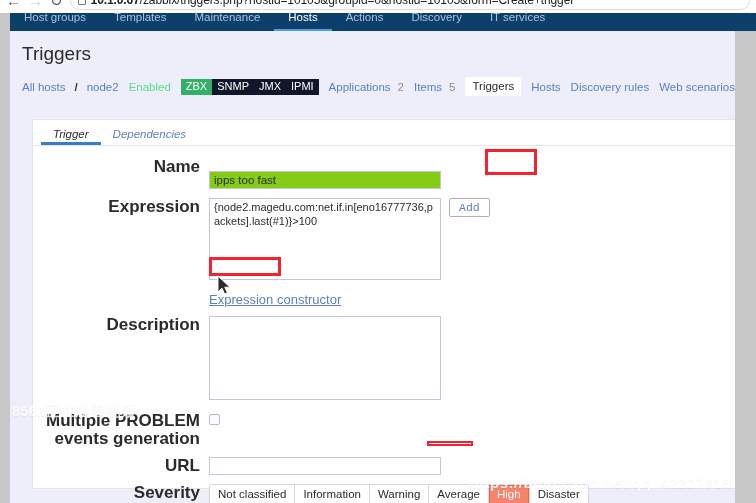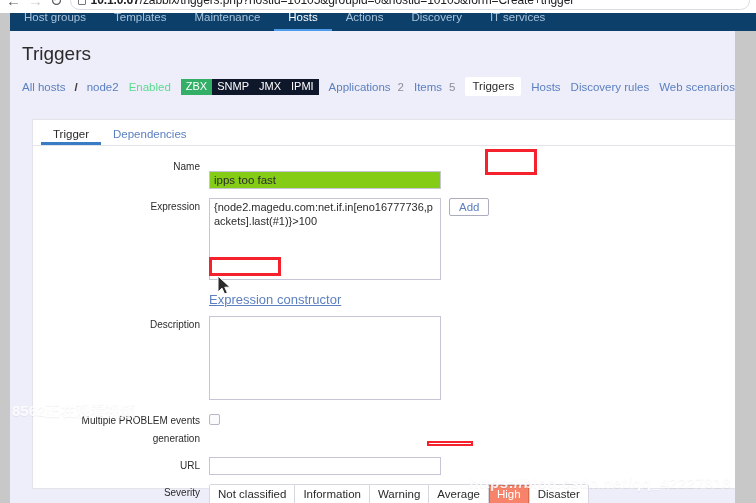--- a/index.html
+++ b/index.html
@@ -98,35 +98,36 @@
 
   
   #card {
     position: absolute; left: 22px; top: 88px;
     width: 710px; height: 370px;
     background: #ffffff;
     border: 1px solid #e3e3ea;
   }
   #tabs {
     display: flex; align-items: flex-end; height: 26px;
-    border-bottom: 1px solid #e3e3ea; padding-left: 8px;
+    border-bottom: 1px solid #e3e3ea; padding-left: 8px; font-style: italic;
   }
   .tab {
     font-size: 11.5px; padding: 5px 12px 5px; color: #5b7fbf;
     line-height: 1; cursor: pointer;
   }
   .tab.active { color: #2b2b2b; box-shadow: inset 0 -3px 0 #3a7cc4; }
 
   
   #form { padding: 12px 0 0 0; }
   .row { display: flex; align-items: flex-start; margin-bottom: 9px; }
   .lbl {
     width: 176px; text-align: right; padding-right: 9px;
-    font-size: 10px; color: #2b2b2b; line-height: 18px;
+    font-size: 17px; color: #2b2b2b; line-height: 18px;
     flex: none;
+    font-weight: bold;
   }
   .fld { flex: 1; }
 
   input.txt {
     width: 232px; height: 18px; font-size: 11.5px;
     border: 1px solid #c5c5d6; padding: 1px 4px;
     font-family: "Liberation Sans", sans-serif; color: #2b2b2b;
     outline: none;
   }
   input.txt.focus { background: #84cc16; border-color: #c5c5d6; margin-top: 13px; }
@@ -138,21 +139,21 @@
   }
   textarea.desc {
     width: 232px; height: 84px; font-size: 11.5px;
     border: 1px solid #c5c5d6; padding: 2px 4px; resize: none;
     font-family: "Liberation Sans", sans-serif; outline: none;
   }
   .btn-add-inline {
     display: inline-block; margin-left: 8px; vertical-align: top;
     border: 1px solid #adadbd; background: #fff; color: #5b7fbf;
     font-size: 11.5px; padding: 2px 9px; border-radius: 2px;
-    font-family: Liberation Sans, sans-serif; cursor: pointer;
+    font-family: Liberation Mono, monospace; cursor: pointer;
   }
   .expr-row { display: flex; align-items: flex-start; }
   #expr-constructor {
     display: inline-block; margin-top: 12px;
     color: #5b7fbf; font-size: 13px; text-decoration: underline;
   }
   .chk {
     width: 11px; height: 11px; border: 1px solid #b7b7c8;
     background: #fbfbfd; display: inline-block; border-radius: 2px;
     vertical-align: middle; position: relative;

